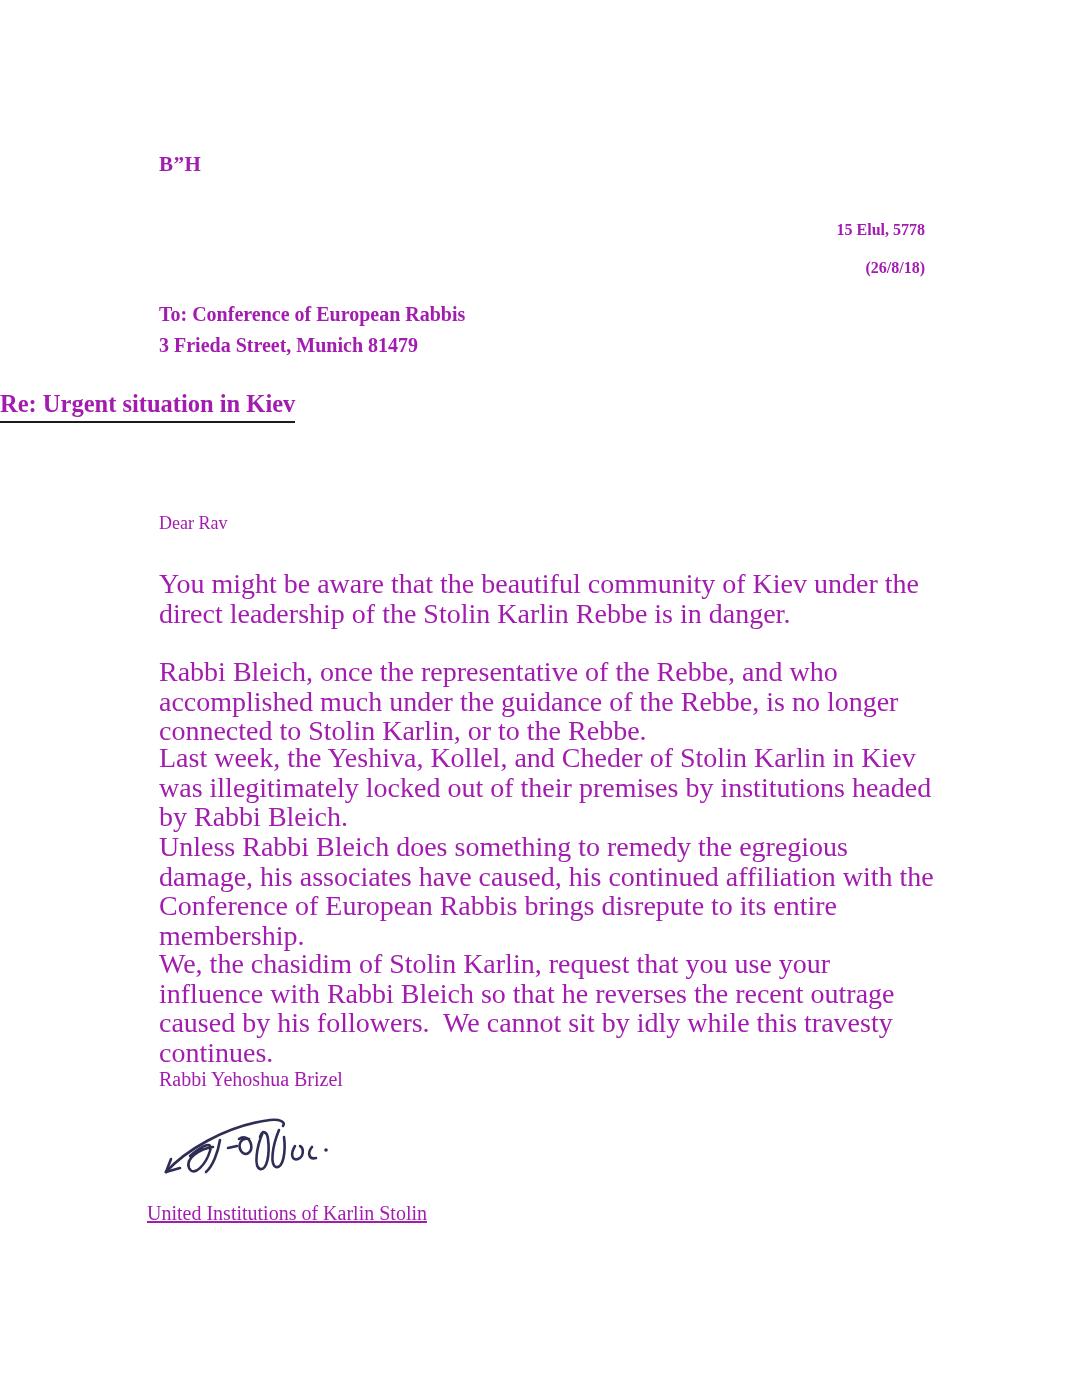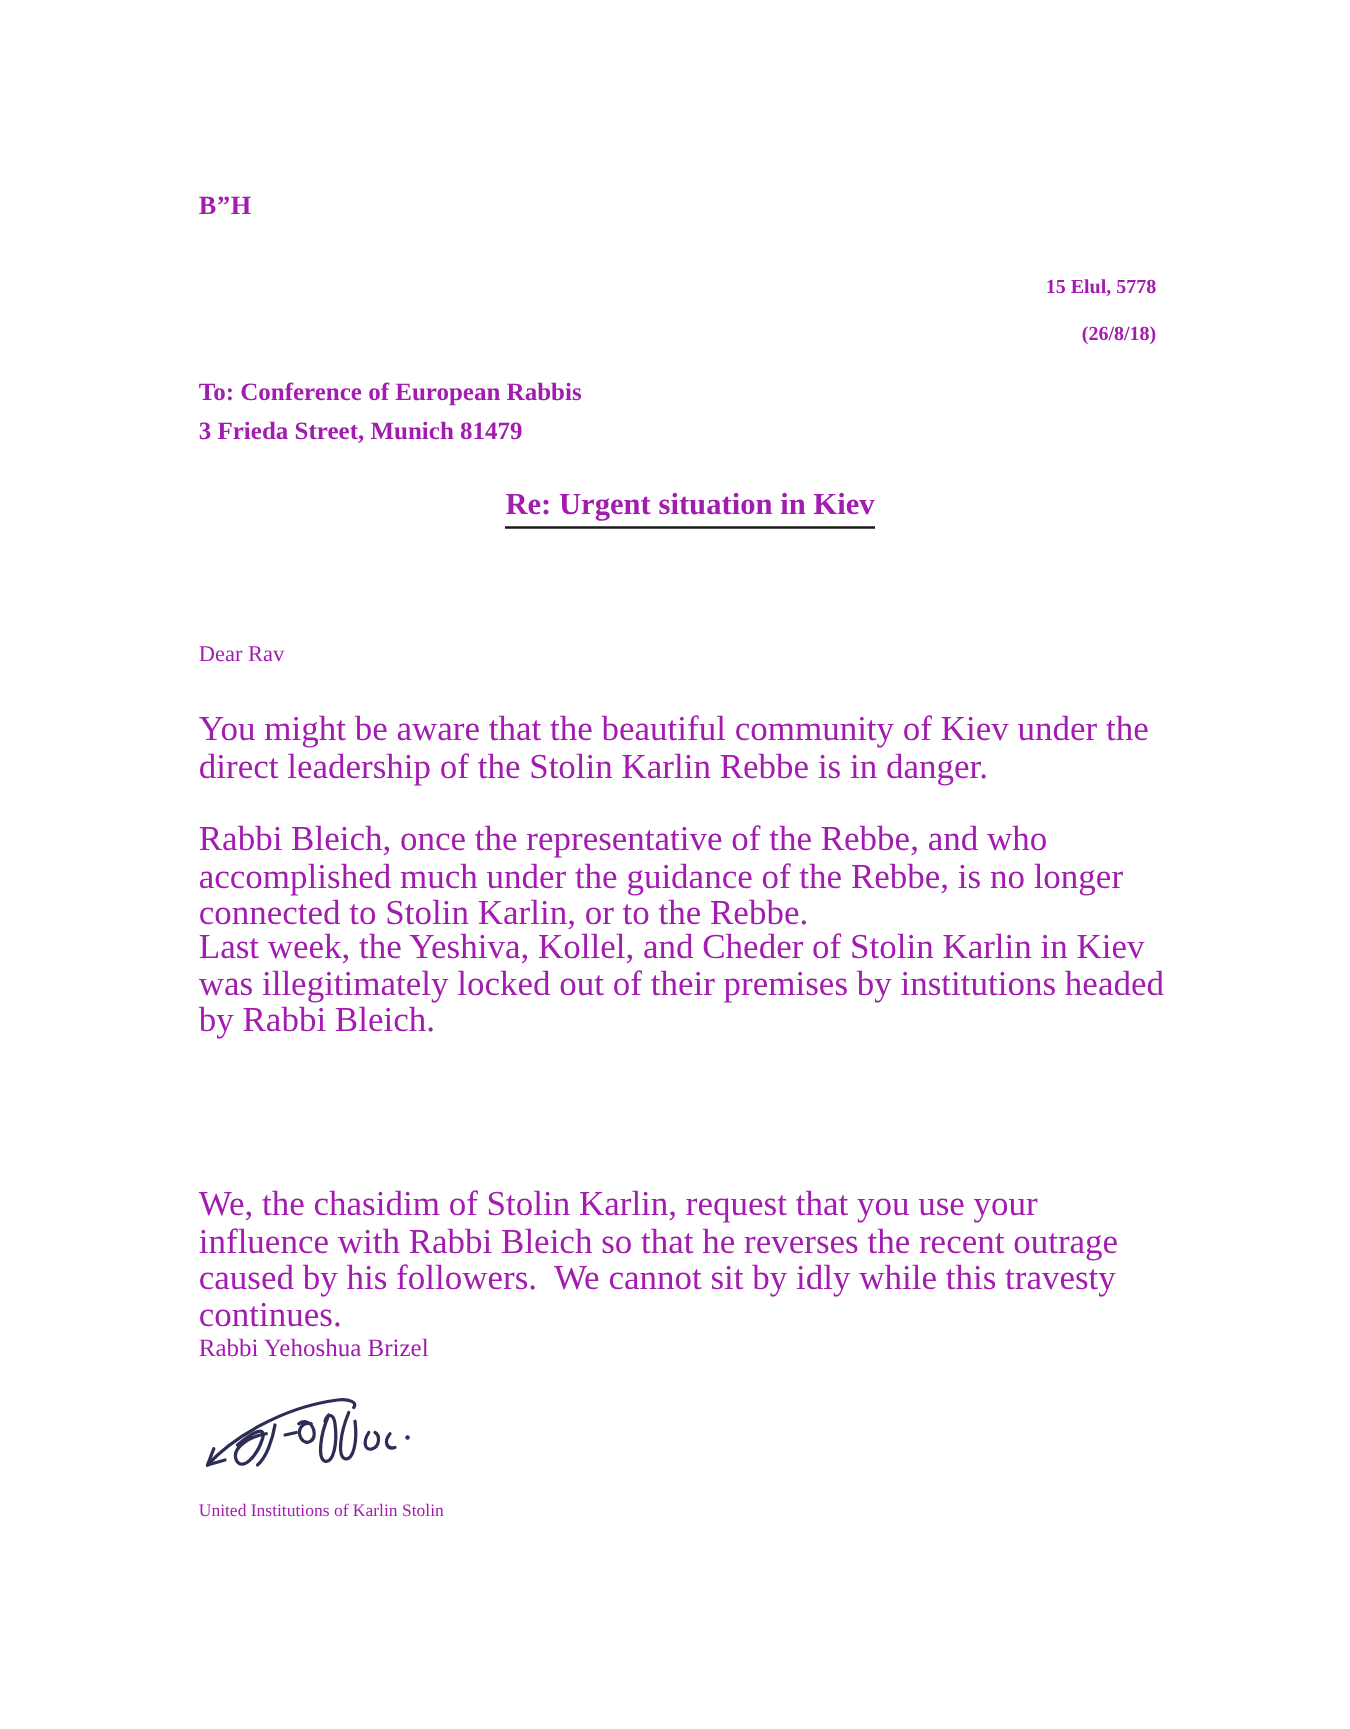--- a/index.html
+++ b/index.html
@@ -28,22 +28,20 @@
     font-size: 16px; font-weight: bold;
     line-height: 38px;
   }
   .recipient {
     left: 159px; top: 299px;
     font-size: 20px; font-weight: bold;
     line-height: 31px;
   }
   .subject-wrap {
     left: 0; right: 0; top: 390px;
-    text-align: center;
-    padding-left: 24px;
   }
   .subject {
     display: inline-block;
     font-size: 24.5px; font-weight: bold;
     border-bottom: 2.5px solid #1b1b1b;
     padding-bottom: 3px;
   }
   .salutation {
     left: 159px; top: 473px;
     font-size: 18px;
@@ -63,22 +61,23 @@
   .p5 { top: 921px; }
   .signer {
     left: 159px; top: 1068px;
     font-size: 20px;
   }
   .signature {
     left: 150px; top: 1110px;
     width: 200px; height: 82px;
   }
   .org {
-    left: 159px; top: 1202px;
-    font-size: 14px;
+    left: 147px; top: 1202px;
+    font-size: 20px;
+    text-decoration: underline;
   }
 </style>
 </head>
 <body>
 
 <div class="page">
 
   <div class="abs bh">B”H</div>
 
   <div class="abs dateblock">
@@ -96,20 +95,21 @@
   </div>
 
   <div class="abs salutation">Dear Rav</div>
 
   <p class="abs para p1">You might be aware that the beautiful community of Kiev under the direct leadership of the Stolin Karlin Rebbe is in danger.</p>
 
   <p class="abs para p2">Rabbi Bleich, once the representative of the Rebbe, and who accomplished much under the guidance of the Rebbe, is no longer connected to Stolin Karlin, or to the Rebbe.</p>
 
   <p class="abs para p3">Last week, the Yeshiva, Kollel, and Cheder of Stolin Karlin in Kiev was illegitimately locked out of their premises by institutions headed by Rabbi Bleich.</p>
 
+  <p class="abs para p4">Unless Rabbi Bleich does something to remedy the egregious damage, his associates have caused, his continued affiliation with the Conference of European Rabbis brings disrepute to its entire membership.</p>
 
   <p class="abs para p5">We, the chasidim of Stolin Karlin, request that you use your influence with Rabbi Bleich so that he reverses the recent outrage caused by his followers.  We cannot sit by idly while this travesty continues.</p>
 
   <div class="abs signer">Rabbi Yehoshua Brizel</div>
 
   <svg class="abs signature" viewBox="0 0 200 82" xmlns="http://www.w3.org/2000/svg" aria-hidden="true">
     <g fill="none" stroke="#2d2d55" stroke-width="2.6" stroke-linecap="round" stroke-linejoin="round">
 
       <path d="M16,62 C34,42 74,16 120,10 C130,9 136,12 133,16"></path>
       <path d="M16,62 L30,58"></path>

